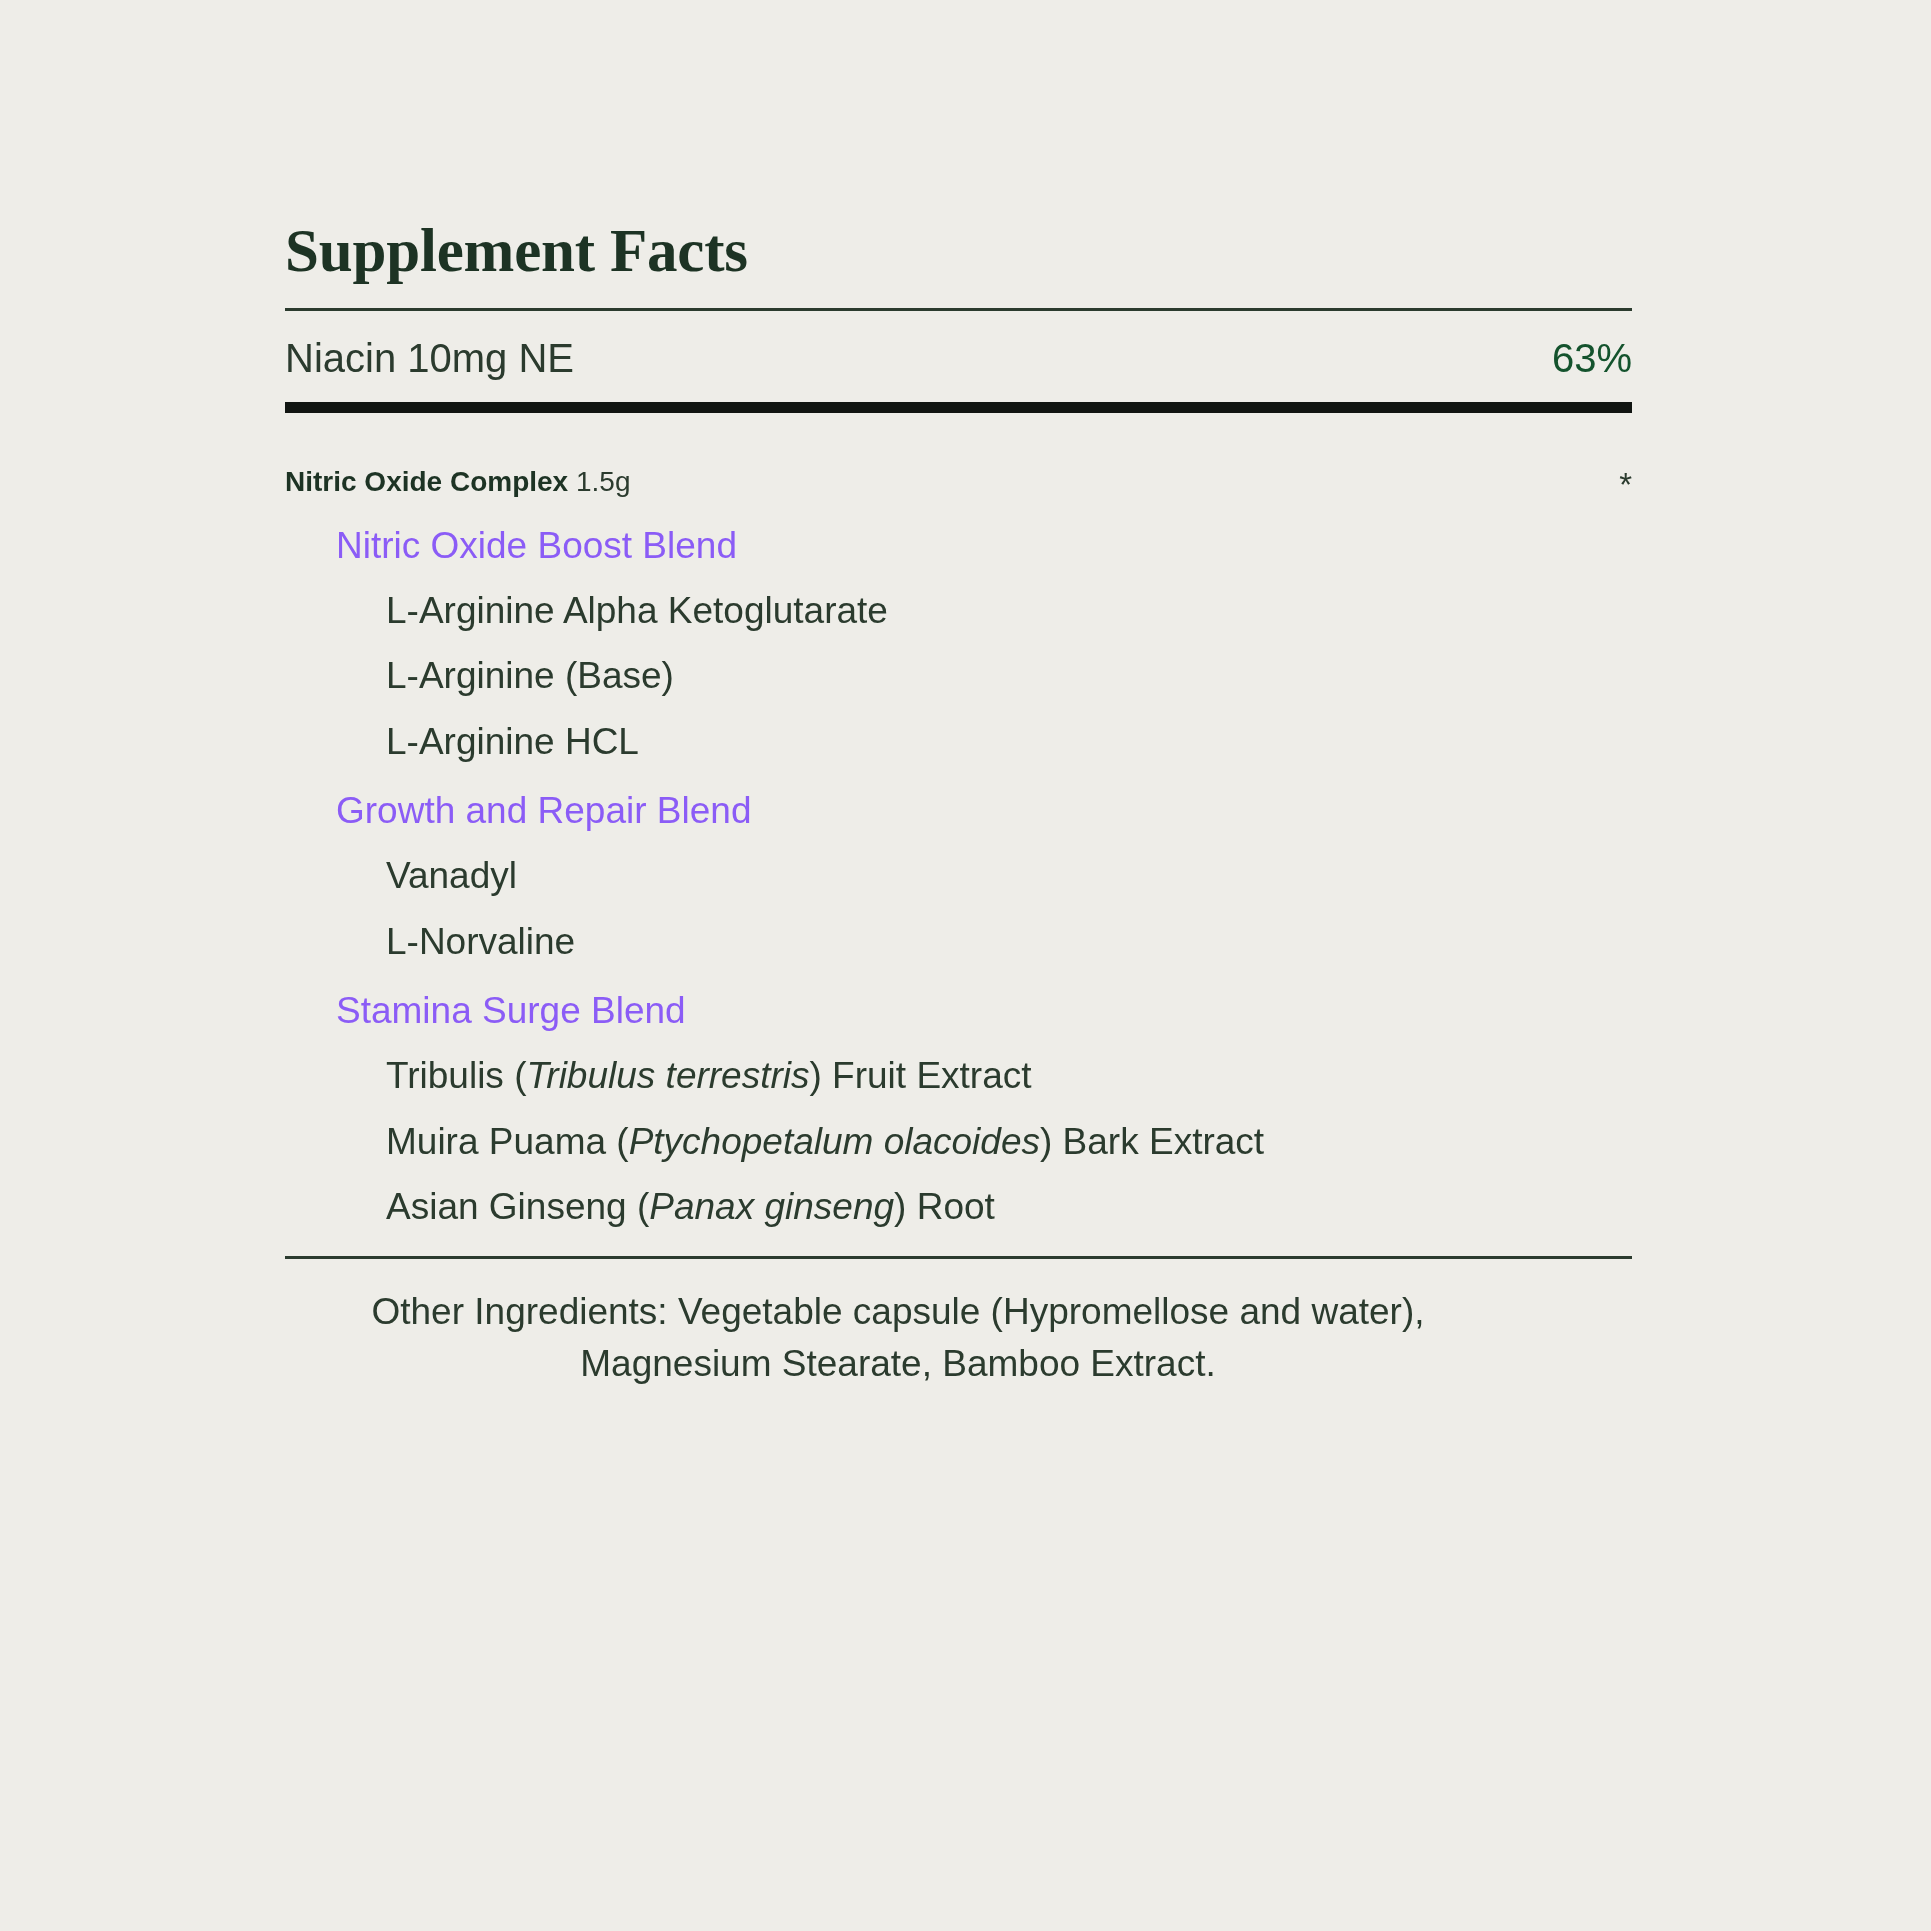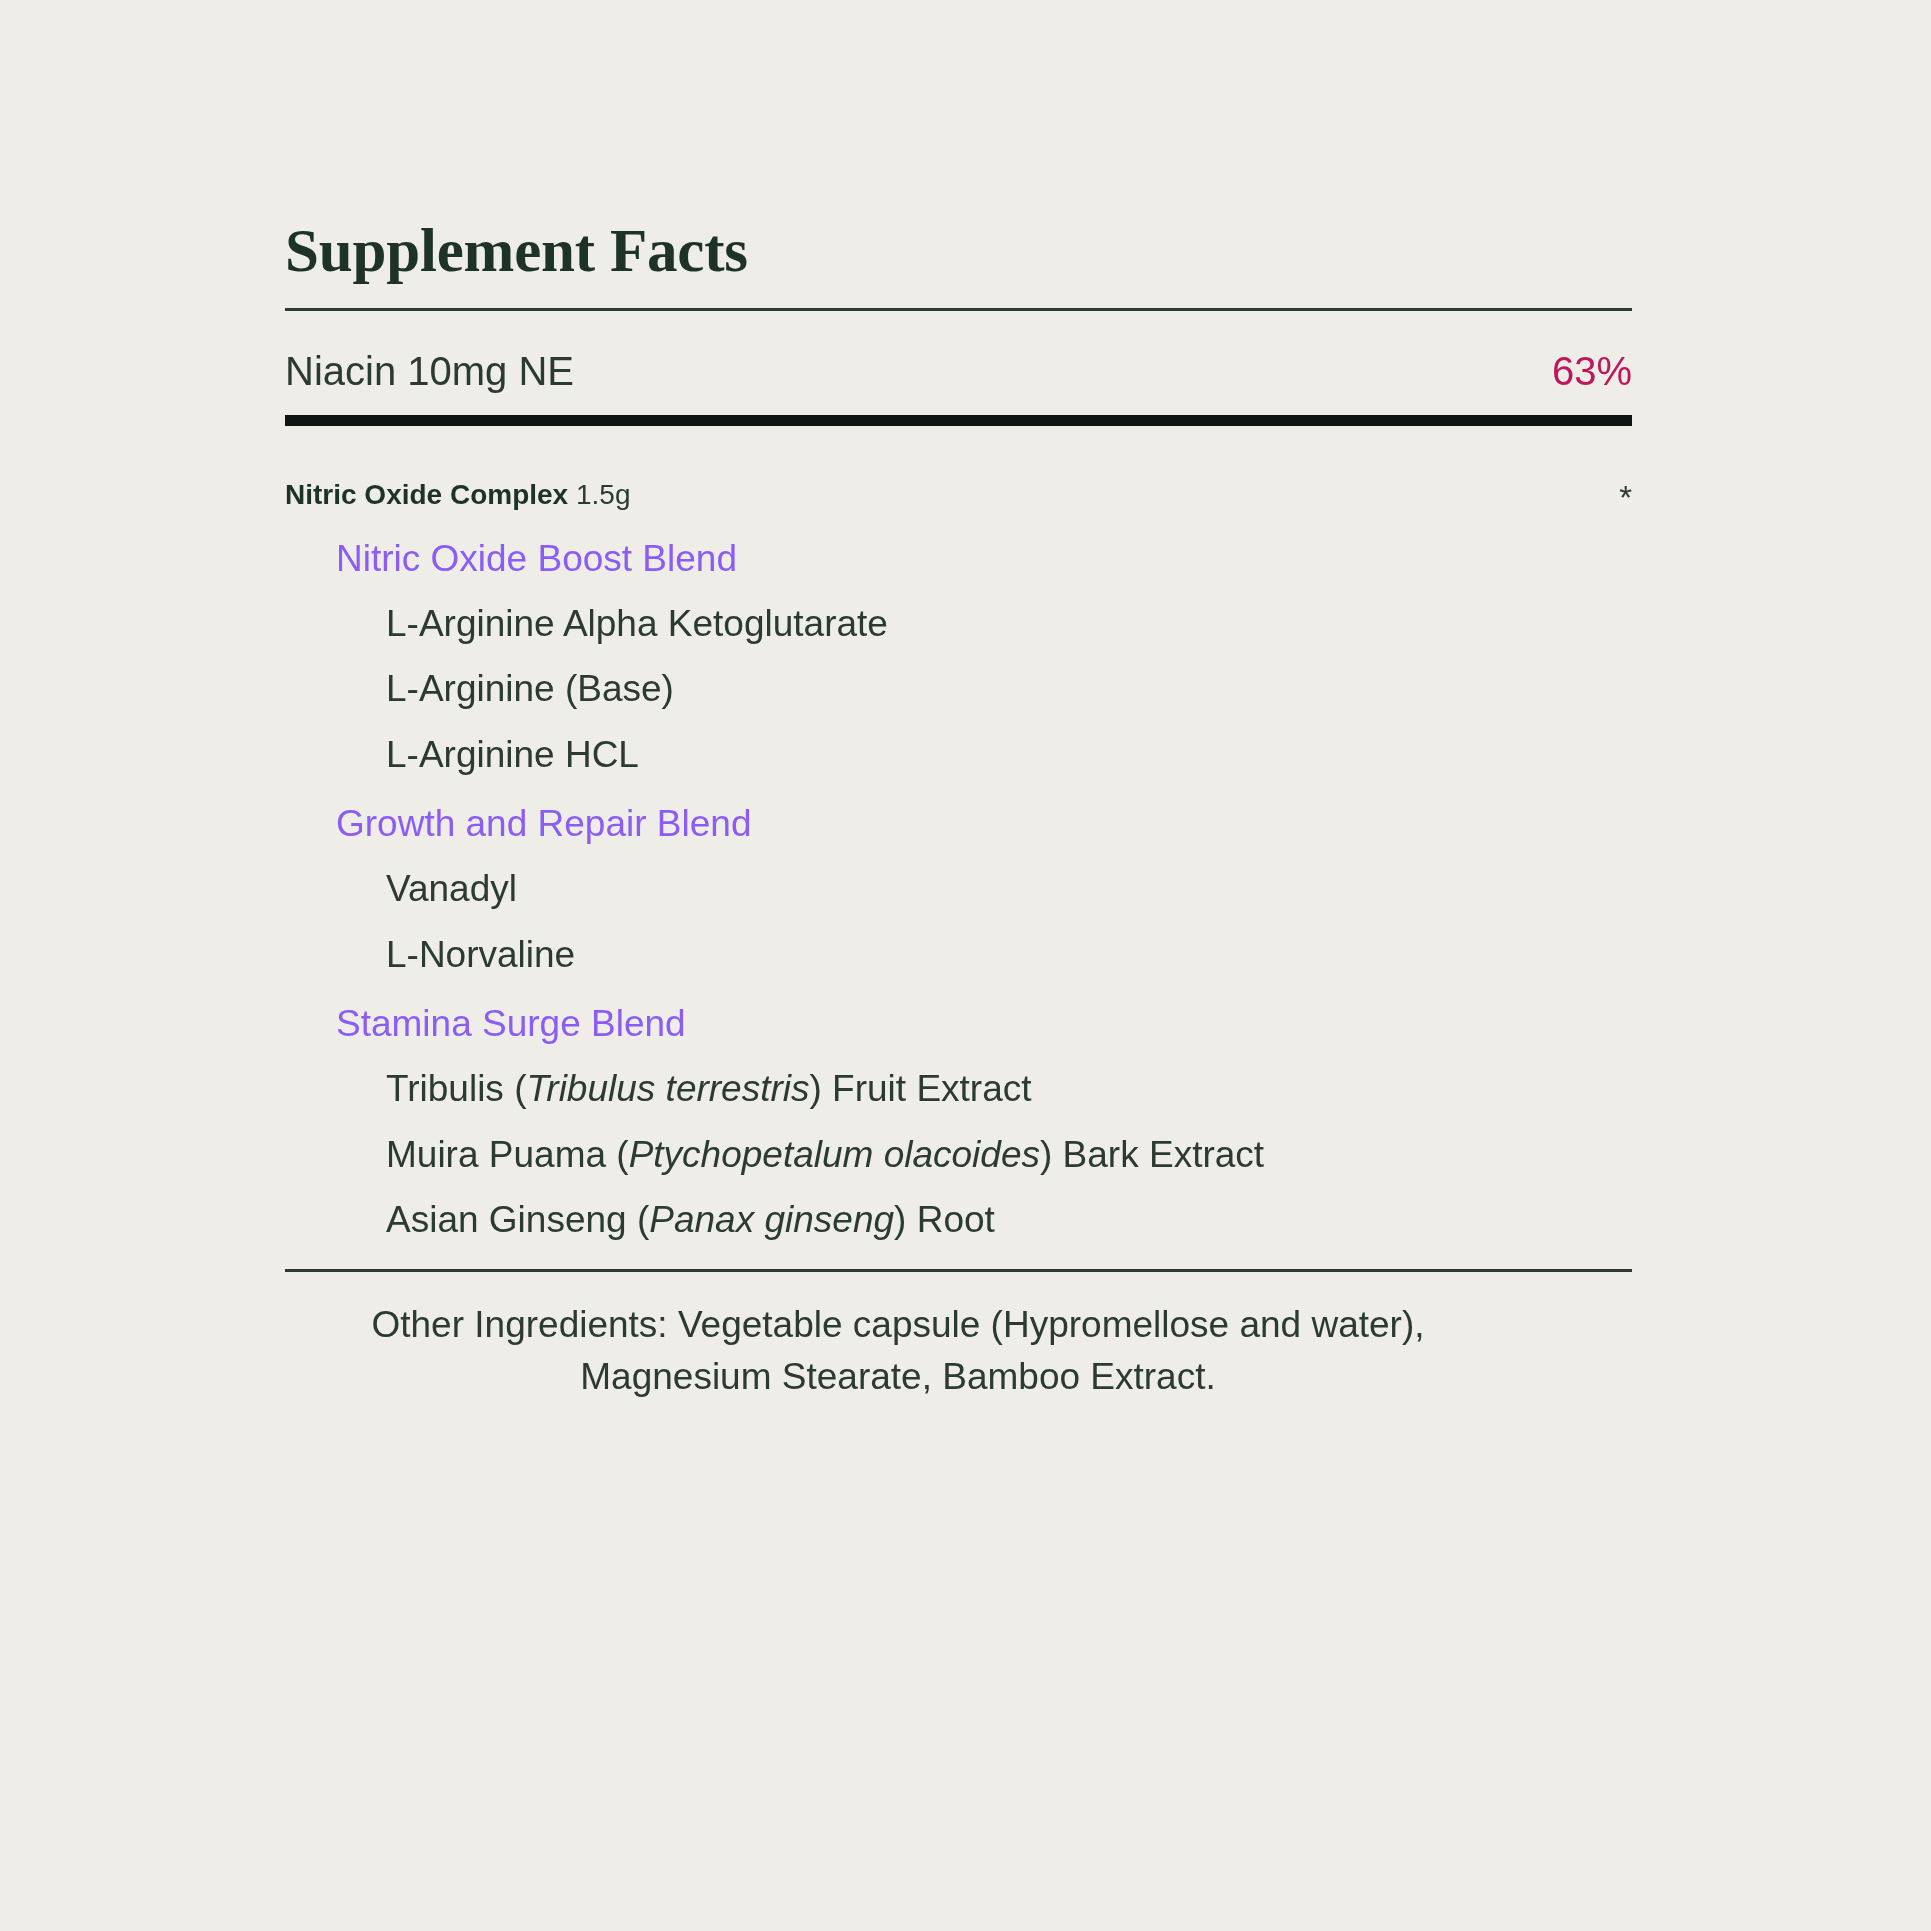--- a/index.html
+++ b/index.html
@@ -43,29 +43,29 @@
   .rule-bottom {
     height: 2.9px;
     background: #2b3b2e;
     width: 100%;
     margin-top: 27px;
   }
   .nutrient-row {
     display: flex;
     align-items: center;
     justify-content: space-between;
-    padding: 38px 0 21px 0;
+    padding: 25px 0 21px 0;
   }
   .nutrient-name {
     font-size: 40px;
     color: #2b3b2e;
   }
   .nutrient-dv {
     font-size: 40px;
-    color: #be185d;
+    color: #14532d;
   }
   .complex-row {
     display: flex;
     align-items: baseline;
     justify-content: space-between;
     padding: 50px 0 0 0;
   }
   .complex-name {
     font-size: 28px;
     color: #1d3324;

